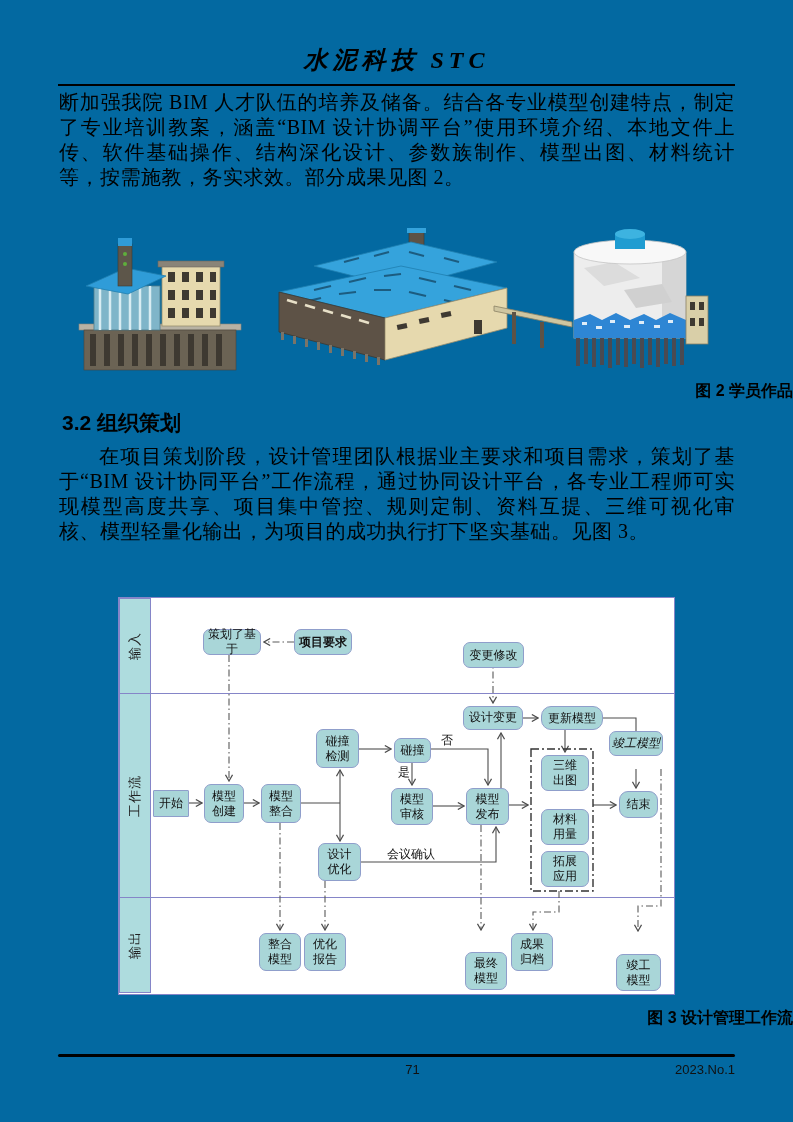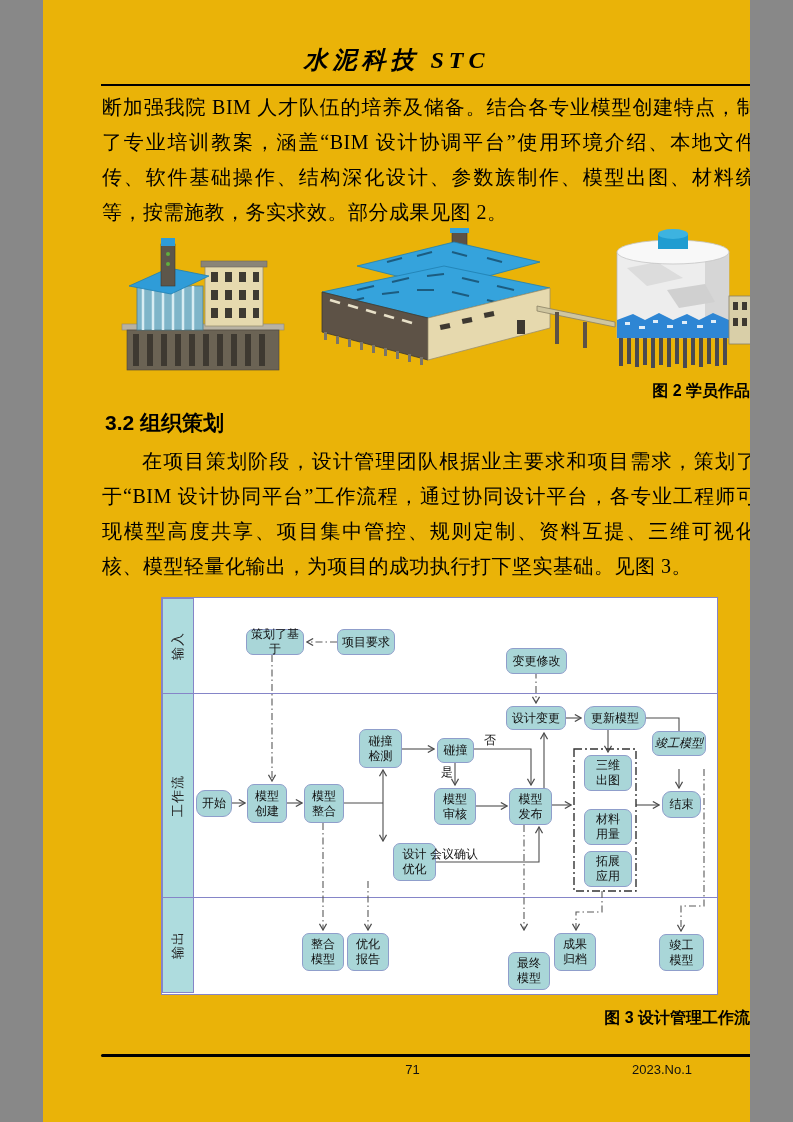--- a/index.html
+++ b/index.html
@@ -1,26 +1,26 @@
 <!DOCTYPE html>
 <html><head>
 <meta charset="utf-8">
 <style>
   html,body{margin:0;padding:0;background:#888;}
-  #page{position:relative;width:707px;height:1122px;background:#eab308;margin:0 auto;
+  #page{position:relative;width:793px;height:1122px;background:#0369a1;margin:0 auto;
         font-family:"Liberation Serif","DejaVu Serif",serif;color:#000;overflow:hidden;}
 
   
   .journal-title{position:absolute;top:44px;left:0;width:100%;text-align:center;
     font-size:24px;font-weight:bold;font-style:italic;letter-spacing:5px;}
   .header-rule{position:absolute;top:84px;left:58px;width:677px;height:0;
     border-top:2px solid #000;}
 
   
-  .para{position:absolute;left:59px;width:676px;font-size:20px;line-height:35px;
+  .para{position:absolute;left:59px;width:676px;font-size:20px;line-height:25px;
     text-align:justify;text-align-last:left;letter-spacing:0.5px;}
   .para1{top:90px;}
   .para2{top:444px;text-indent:2em;}
   .section-heading{position:absolute;top:409px;left:62px;font-size:21px;font-weight:bold;
     font-family:"Liberation Sans","DejaVu Sans",sans-serif;}
   .fig-caption{position:absolute;left:0;width:100%;text-align:right;
     font-size:16px;font-weight:bold;font-family:"Liberation Sans","DejaVu Sans",sans-serif;}
   .cap2{top:381px;} .cap3{top:1008px;}
 
   
@@ -254,57 +254,57 @@
         <polyline points="161,225 161,332" marker-end="url(#arr)"></polyline>
         <polyline points="206,283 206,332" marker-end="url(#arr)"></polyline>
         <polyline points="362,227 362,332" marker-end="url(#arr)"></polyline>
         <polyline points="440,293 440,314 414,314 414,332" marker-end="url(#arr)"></polyline>
         <polyline points="542,171 542,308 519,308 519,333" marker-end="url(#arr)"></polyline>
       </g>
       <rect x="412" y="151" width="62" height="142" fill="none" stroke="#333" stroke-width="1.4" stroke-dasharray="8 3 2 3"></rect>
     </svg>
 
     <div class="node" style="left:84px;top:31px;width:58px;height:26px;">策划了基于</div>
-    <div class="node" style="left:175px;top:31px;width:58px;height:26px;">项目要求</div>
-    <div class="node" style="left:344px;top:50px;width:61px;height:26px;">变更修改</div>
-
-    <div class="node" style="left:34px;top:192px;width:36px;height:27px;border-radius:9px;">开始</div>
+    <div class="node" style="left:175px;top:31px;width:58px;height:26px;font-weight:bold;">项目要求</div>
+    <div class="node" style="left:344px;top:44px;width:61px;height:26px;">变更修改</div>
+
+    <div class="node" style="left:34px;top:192px;width:36px;height:27px;border-radius:1px;">开始</div>
     <div class="node" style="left:85px;top:186px;width:40px;height:39px;">模型
 创建</div>
     <div class="node" style="left:142px;top:186px;width:40px;height:39px;">模型
 整合</div>
     <div class="node" style="left:197px;top:131px;width:43px;height:39px;">碰撞
 检测</div>
     <div class="node" style="left:275px;top:140px;width:37px;height:25px;">碰撞</div>
     <div class="node" style="left:272px;top:190px;width:42px;height:37px;">模型
 审核</div>
     <div class="node" style="left:347px;top:190px;width:43px;height:37px;">模型
 发布</div>
-    <div class="node" style="left:199px;top:245px;width:43px;height:38px;margin-left:32px;">设计
+    <div class="node" style="left:199px;top:245px;width:43px;height:38px;">设计
 优化</div>
-    <div class="node" style="left:344px;top:108px;width:60px;height:24px;">设计变更</div>
+    <div class="node" style="left:344px;top:108px;width:60px;height:24px;font-family:Liberation Mono, monospace;">设计变更</div>
     <div class="node" style="left:422px;top:108px;width:62px;height:24px;border-radius:10px;">更新模型</div>
     <div class="node" style="left:490px;top:133px;width:54px;height:25px;font-style:italic;">竣工模型</div>
     <div class="node" style="left:500px;top:193px;width:39px;height:27px;border-radius:9px;">结束</div>
     <div class="node" style="left:422px;top:157px;width:48px;height:36px;">三维
 出图</div>
     <div class="node" style="left:422px;top:211px;width:48px;height:36px;">材料
 用量</div>
     <div class="node" style="left:422px;top:253px;width:48px;height:36px;">拓展
 应用</div>
 
     <div class="node" style="left:140px;top:335px;width:42px;height:38px;">整合
 模型</div>
     <div class="node" style="left:185px;top:335px;width:42px;height:38px;">优化
 报告</div>
     <div class="node" style="left:337px;top:354px;width:42px;height:38px;margin-left:9px;">最终
 模型</div>
     <div class="node" style="left:392px;top:335px;width:42px;height:38px;">成果
 归档</div>
-    <div class="node" style="left:497px;top:336px;width:45px;height:37px;">竣工
+    <div class="node" style="left:497px;top:356px;width:45px;height:37px;">竣工
 模型</div>
 
     <div class="edge-label" style="left:322px;top:134px;">否</div>
     <div class="edge-label" style="left:279px;top:166px;">是</div>
     <div class="edge-label" style="left:268px;top:248px;">会议确认</div>
   </div>
 
   <div class="fig-caption cap3">图 3 设计管理工作流</div>
 
   <div class="footer-rule"></div>

